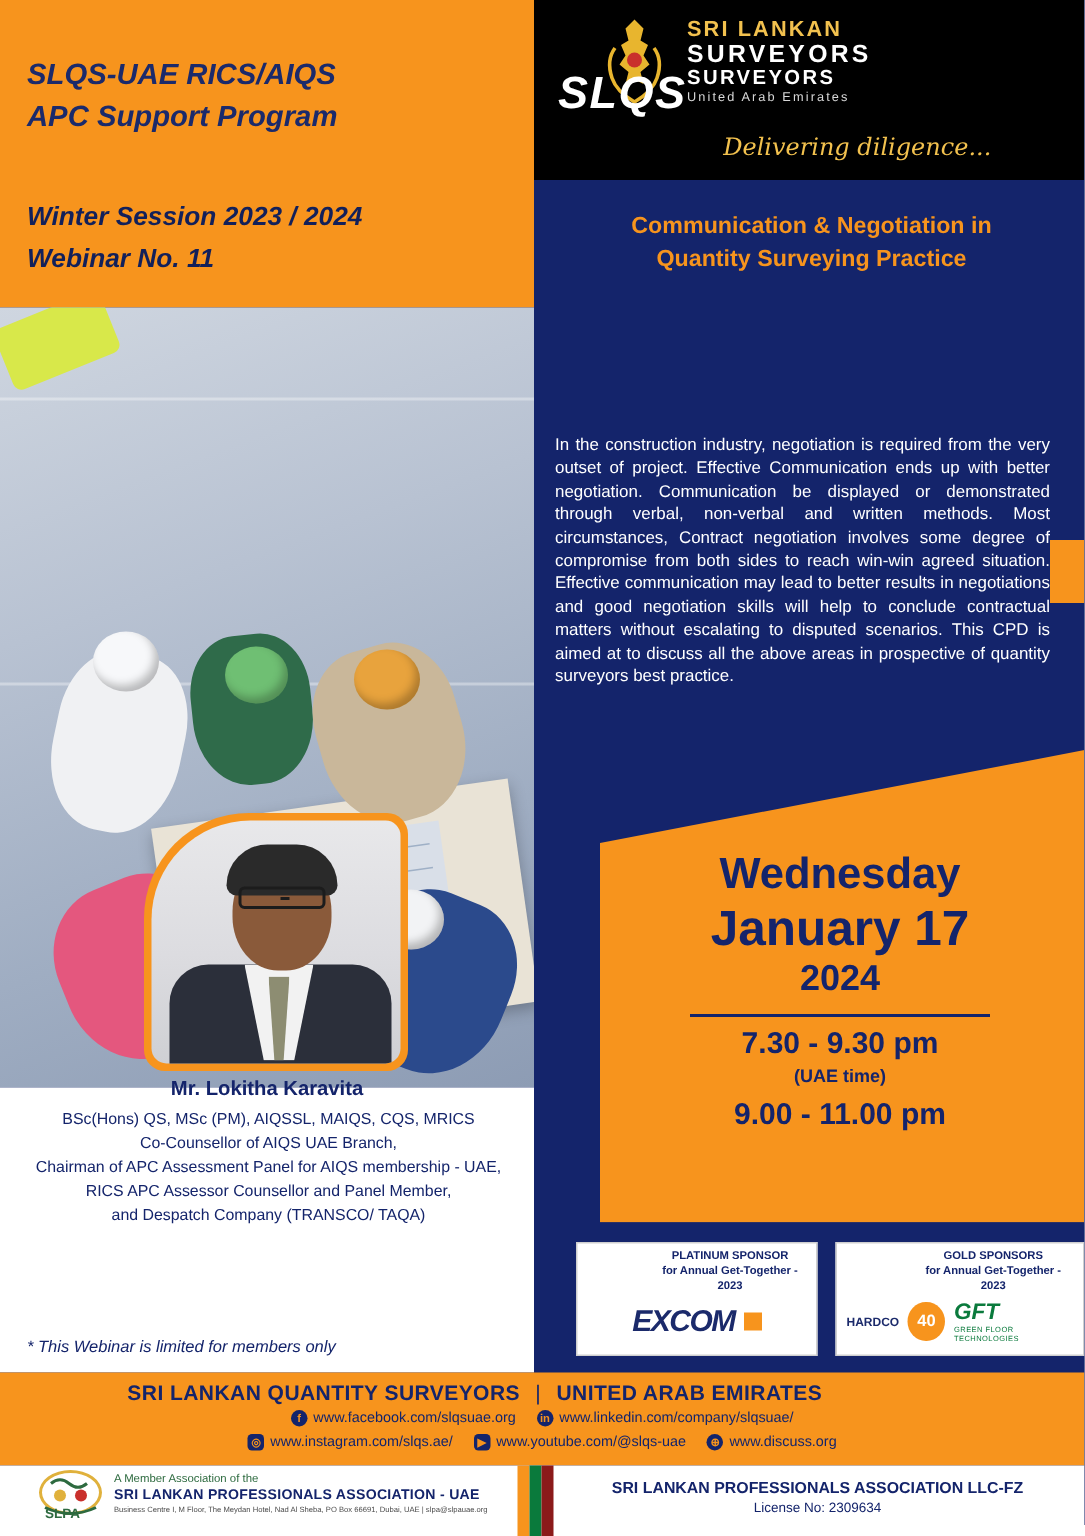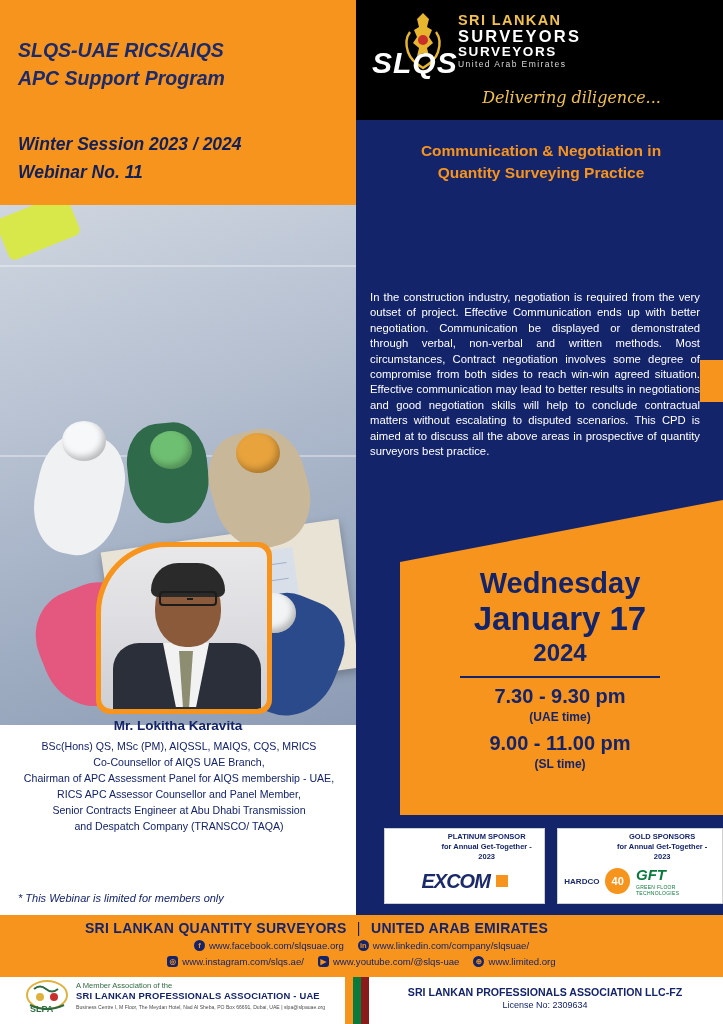--- a/index.html
+++ b/index.html
@@ -254,21 +254,20 @@
 
   <div class="date-block"></div>
   <div class="date-inner">
     <div class="d-day">Wednesday</div>
     <div class="d-date">January 17</div>
     <div class="d-year">2024</div>
     <div class="divider"></div>
     <div class="t-row">7.30 - 9.30 pm</div>
     <div class="t-note">(UAE time)</div>
     <div class="t-row" style="margin-top:6px">9.00 - 11.00 pm</div>
-    <div class="t-note">(SL time)</div>
   </div>
 
   <div class="sponsors">
     <div class="sp-card">
       <div class="hdr">PLATINUM SPONSOR</div>
       <div class="hdr sm">for Annual Get-Together - 2023</div>
       <div class="body">
         <span class="excom">EXCOM</span>
         <span class="excom-sq"></span>
       </div>
@@ -323,21 +322,20 @@
       <div class="p-glass"></div>
     </div>
   </div>
 
   <div class="sp-name">Mr. Lokitha Karavita</div>
   <div class="sp-lines">
     <div>BSc(Hons) QS, MSc (PM), AIQSSL, MAIQS, CQS, MRICS</div>
     <div>Co-Counsellor of AIQS UAE Branch,</div>
     <div>Chairman of APC Assessment Panel for AIQS membership - UAE,</div>
     <div>RICS APC Assessor Counsellor and Panel Member,</div>
-    <div>Senior Contracts Engineer at Abu Dhabi Transmission</div>
     <div>and Despatch Company (TRANSCO/ TAQA)</div>
   </div>
 
   <div class="note">* This Webinar is limited for members only</div>
 
   <div class="bottom-bar"></div>
   <div class="bb-title">
     <span>SRI LANKAN QUANTITY SURVEYORS</span>
     <span class="bb-sep">|</span>
     <span>UNITED ARAB EMIRATES</span>
@@ -357,21 +355,21 @@
     <span class="si">
       <span class="badge ig">◎</span>
       <span>www.instagram.com/slqs.ae/</span>
     </span>
     <span class="si">
       <span class="badge yt">▶</span>
       <span>www.youtube.com/@slqs-uae</span>
     </span>
     <span class="si">
       <span class="badge web">⊕</span>
-      <span>www.limited.org</span>
+      <span>www.discuss.org</span>
     </span>
   </div>
 
   <div class="footer"></div>
   <div class="fl-stripes">
     <i style="background:#f7941d"></i>
       <i style="background:#0a7a3c"></i>
       <i style="background:#8b1a1a"></i>
   </div>
   <div class="slpa-circle"></div>

